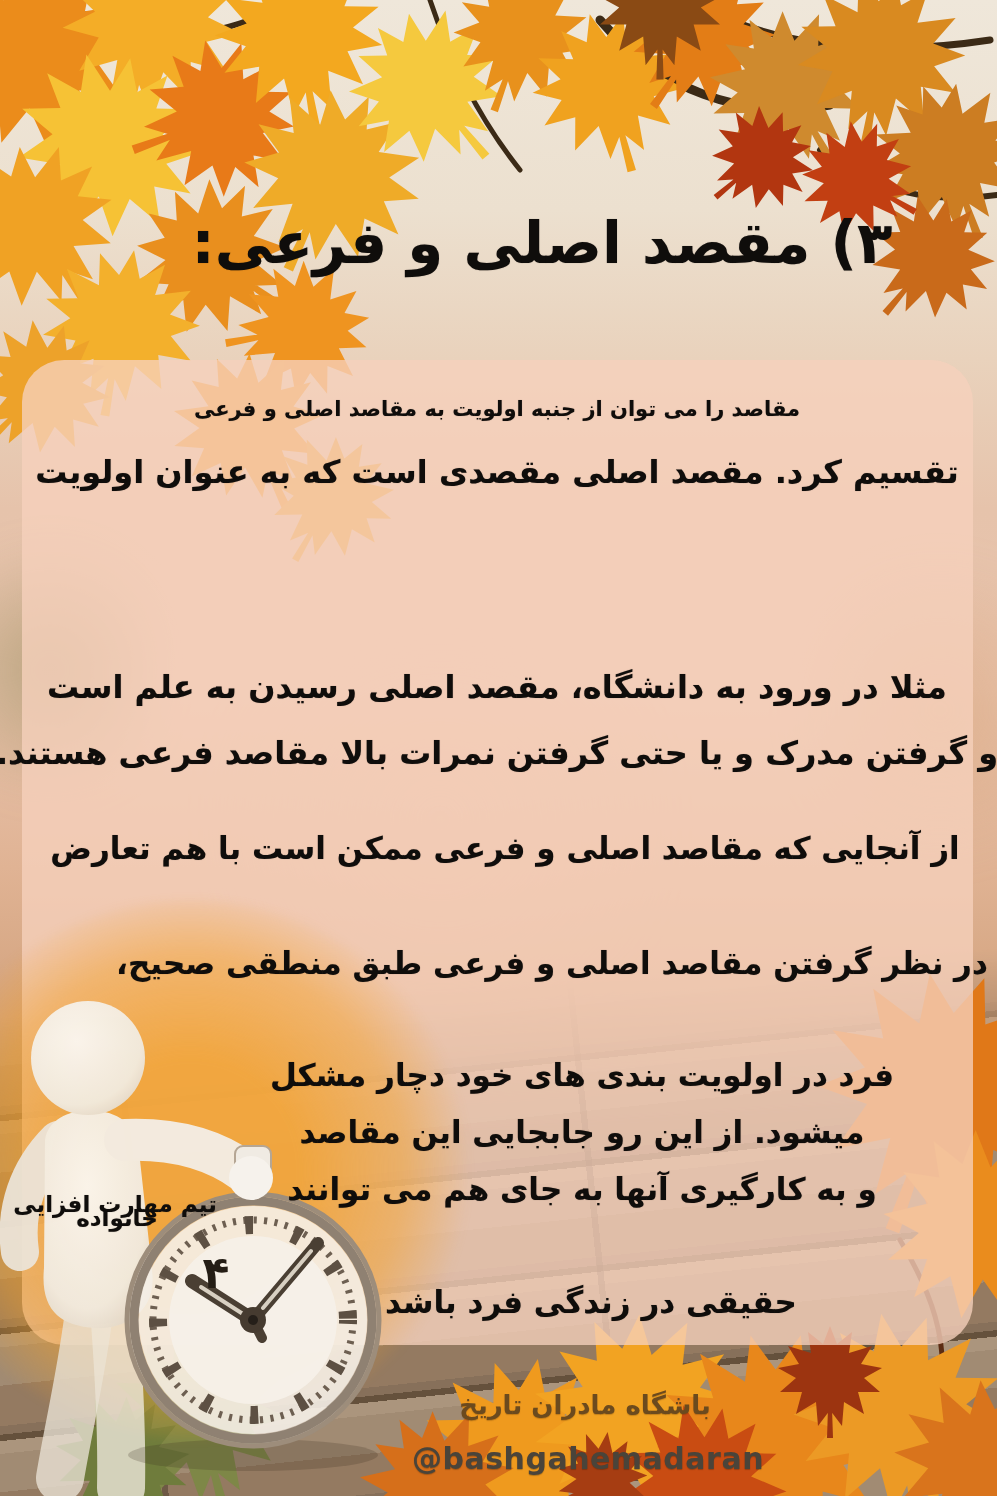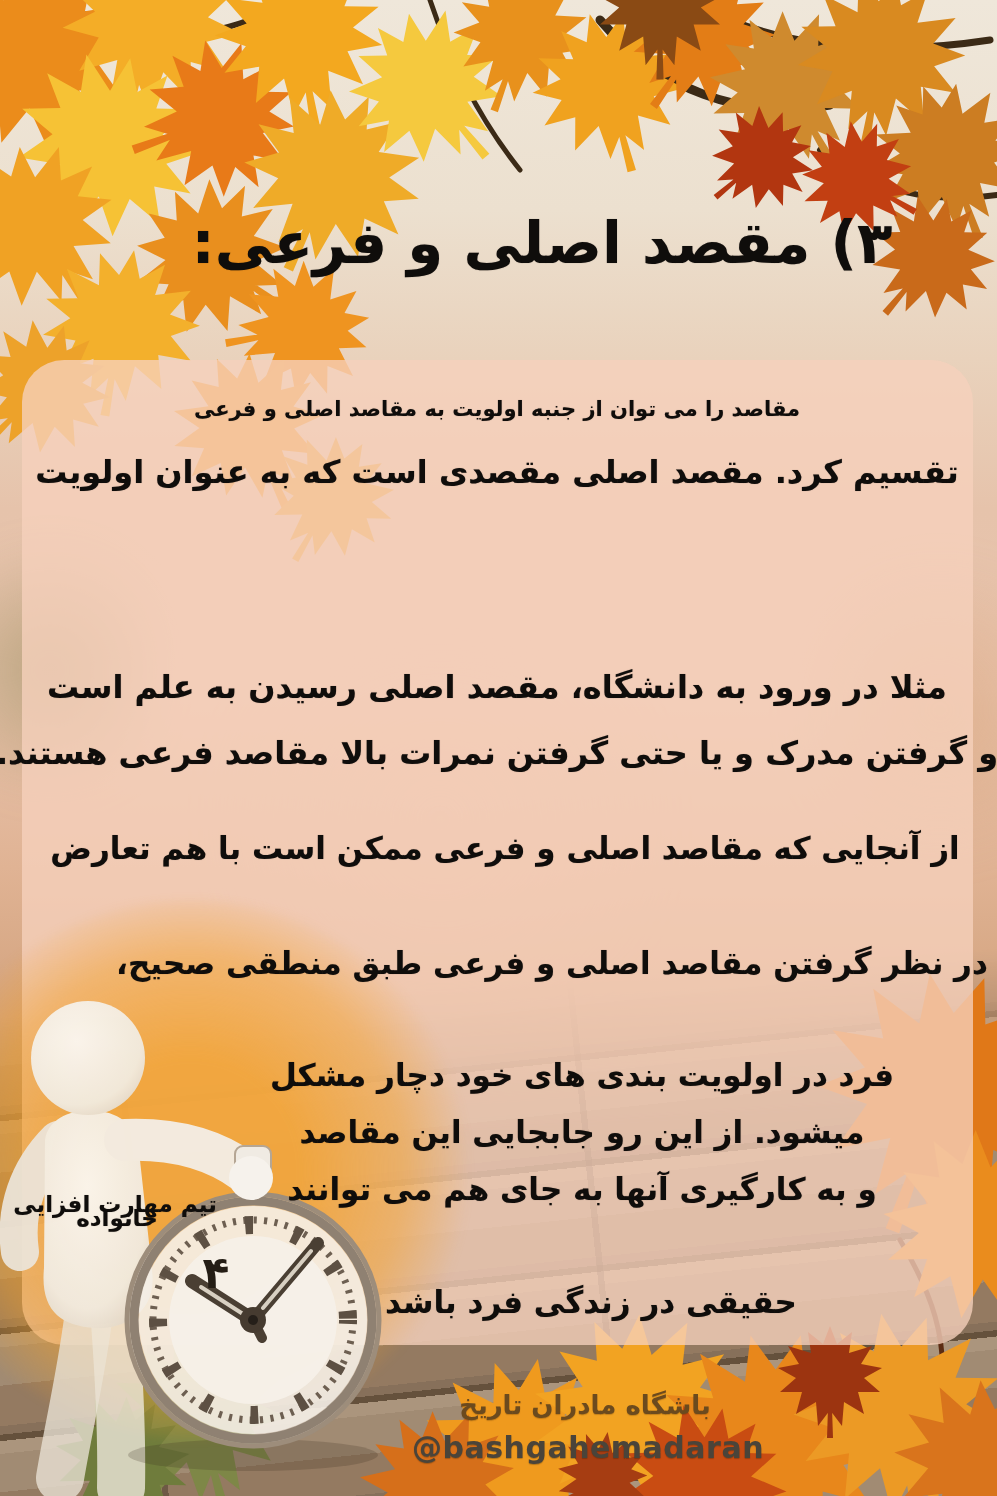--- a/index.html
+++ b/index.html
@@ -52,21 +52,21 @@
   
   .text-layer{z-index:8;pointer-events:none;}
   .ln{
     position:absolute;transform:translate(-50%,-50%);
     white-space:nowrap;direction:rtl;unicode-bidi:isolate;
     font-weight:bold;color:#0f0d0b;text-shadow:0 0 1px rgba(20,10,0,.35);
   }
   .title{letter-spacing:0;}
   .footer-club{color:#6b4a1e;text-shadow:0 1px 1px rgba(60,30,0,.25);}
   .footer-handle{color:#4a443a;direction:ltr;letter-spacing:.5px;
-    text-shadow:0 1px 1px rgba(40,30,10,.3);}
+    text-shadow:0 1px 1px rgba(40,30,10,.3);margin-top:11px;}
   .clock-num{color:#241d15;text-shadow:none;}
 </style>
 </head>
 <body>
 
 <div class="page">
 
   <div class="layer bg-base"></div>
 
   <svg class="deco" id="canopy" width="997" height="640" viewBox="0 0 997 640">

